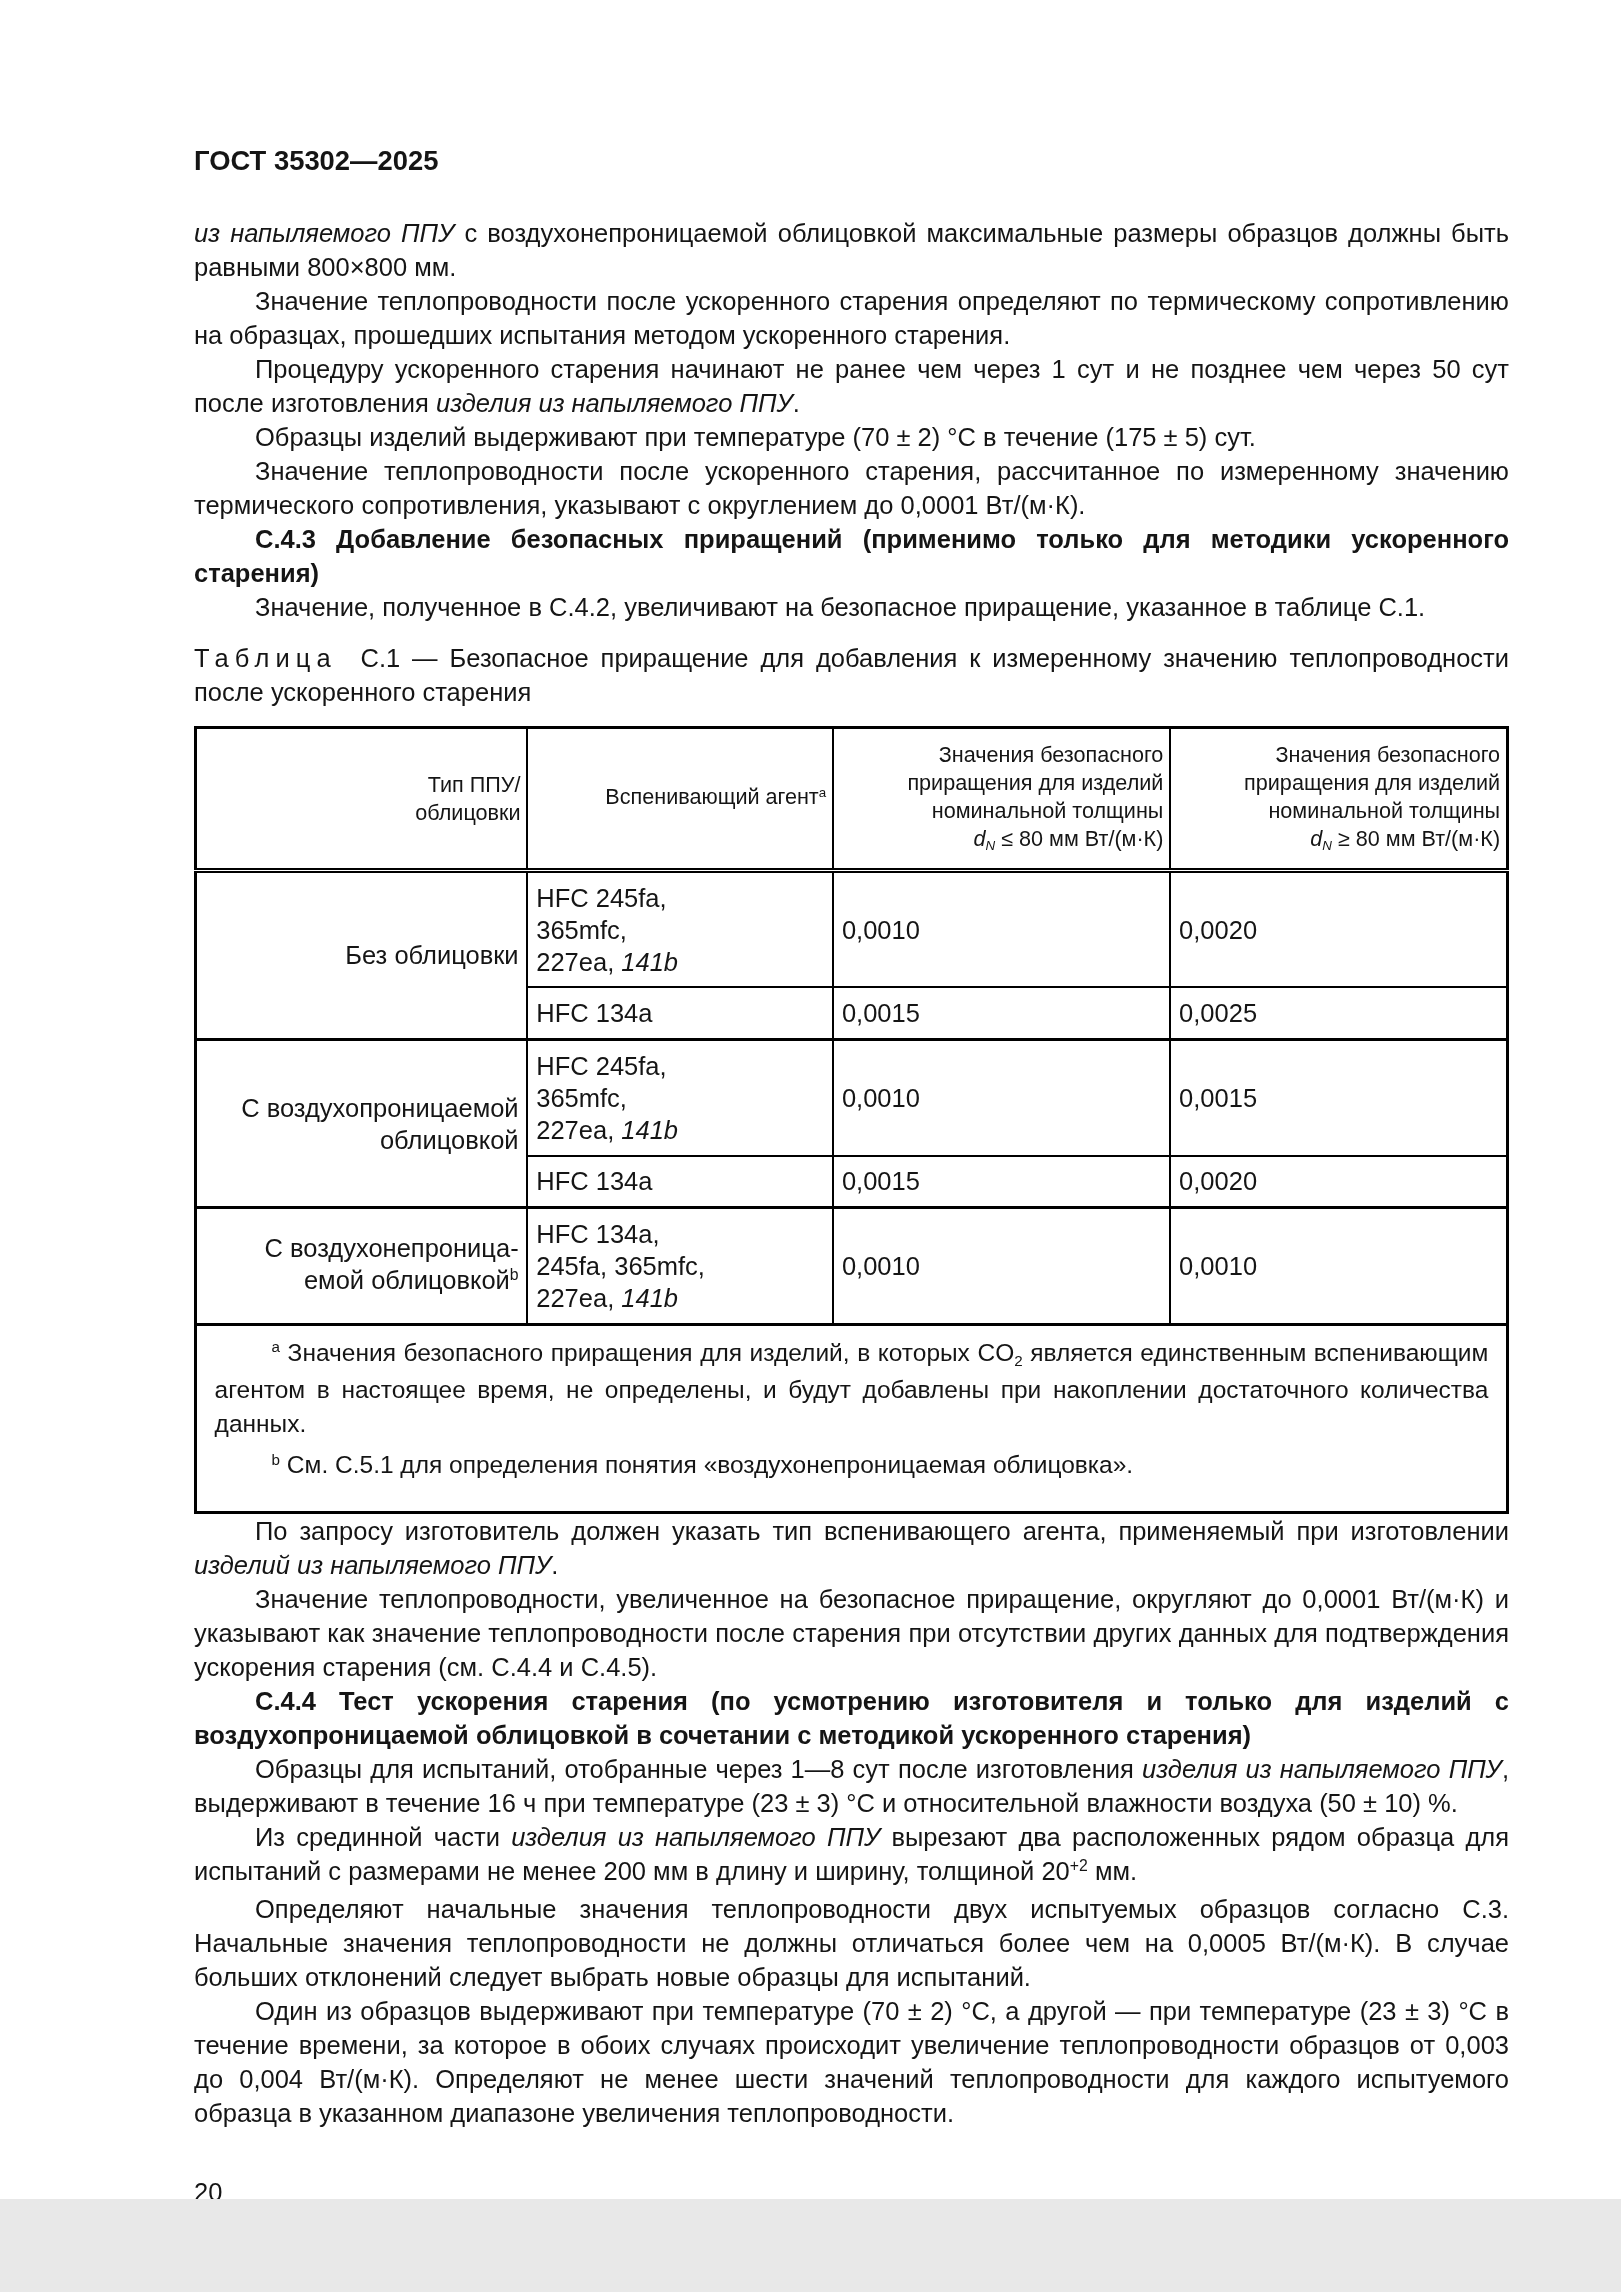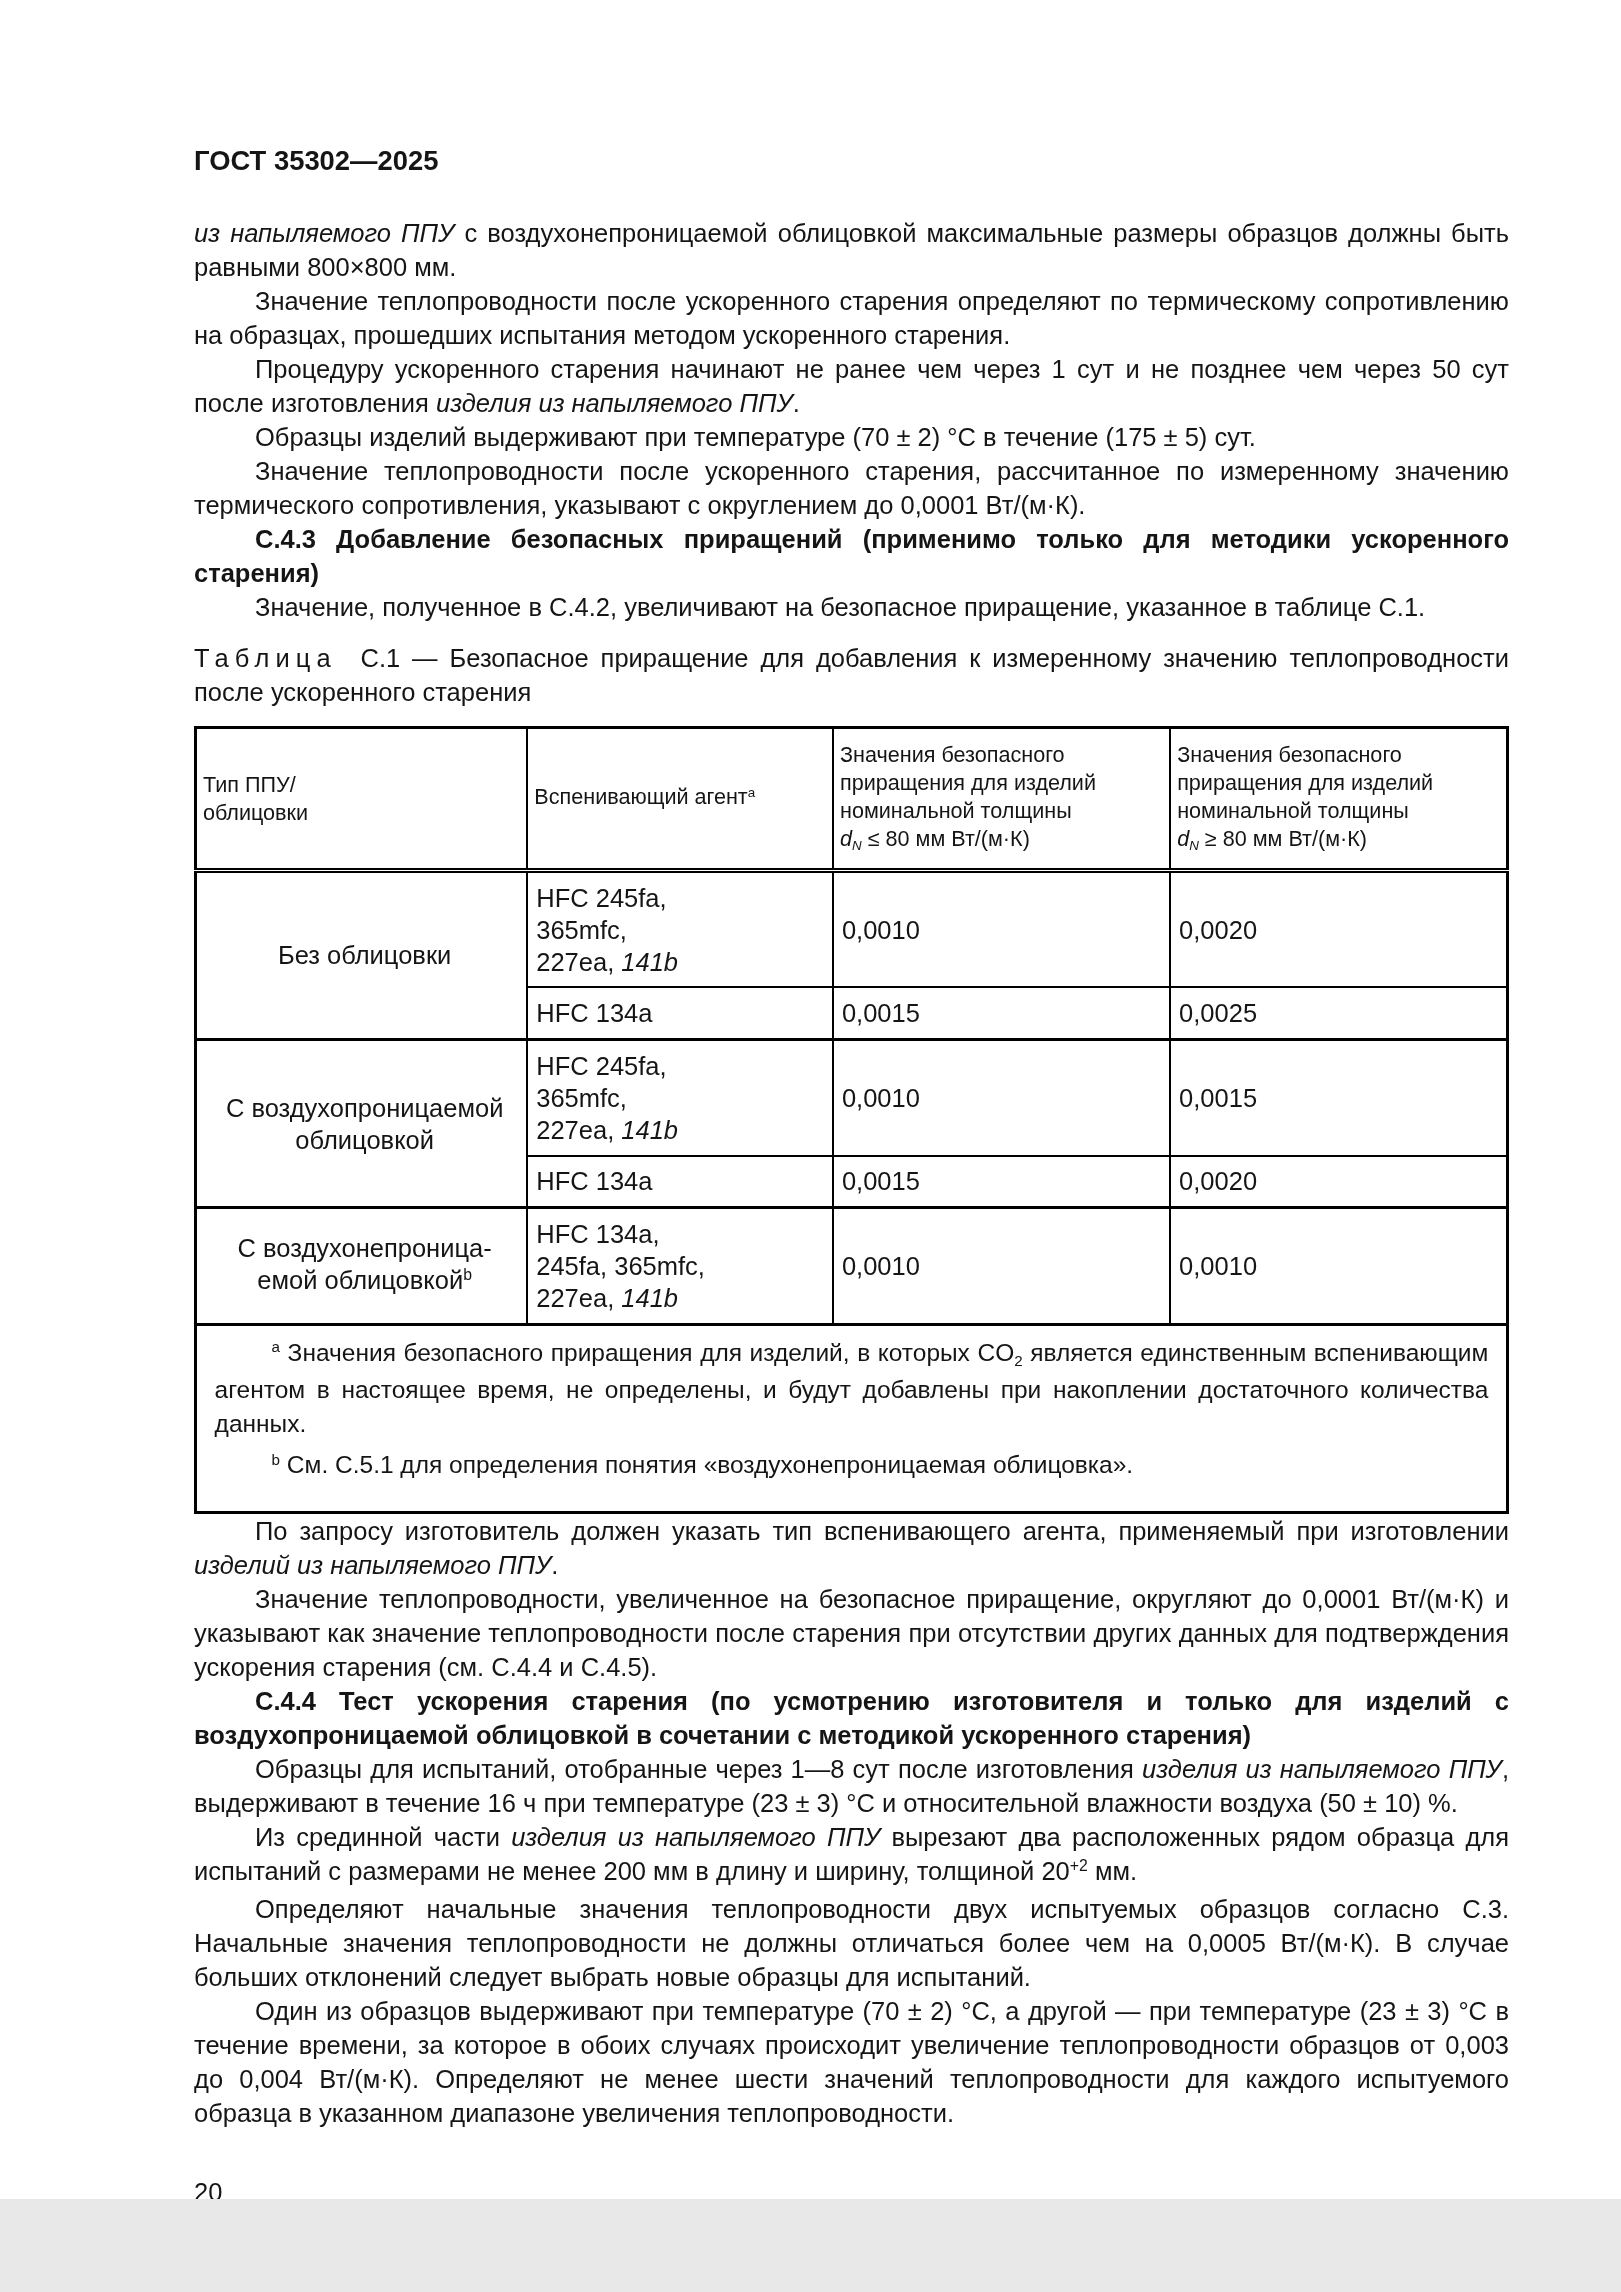--- a/index.html
+++ b/index.html
@@ -45,34 +45,34 @@
     border-collapse:collapse;
     border:3.9px solid #000;
     table-layout:fixed;
   }
   table.std th{
     border:2px solid #000;
     border-bottom:5.9px double #000;
     font-weight:normal;
     font-size:21.6px;
     line-height:28px;
-    text-align:left;
+    text-align:right;
     vertical-align:middle;
     padding:11.8px 5.9px;
   }
   table.std td{
     border:2px solid #000;
     font-size:25.5px;
     line-height:32px;
     text-align:left;
     vertical-align:middle;
     padding:8.8px 7.8px;
   }
   table.std td.type{
-    text-align:center;
+    text-align:right;
     padding-left:13.7px;
   }
   tr.grp td{border-top:3.9px solid #000;}
   tr.fnrow td{
     border-top:3.9px solid #000;
     text-align:justify;
     padding:9.8px 17.6px 25.5px 17.6px;
   }
   .fn{
     margin:0 0 7.8px 0;

